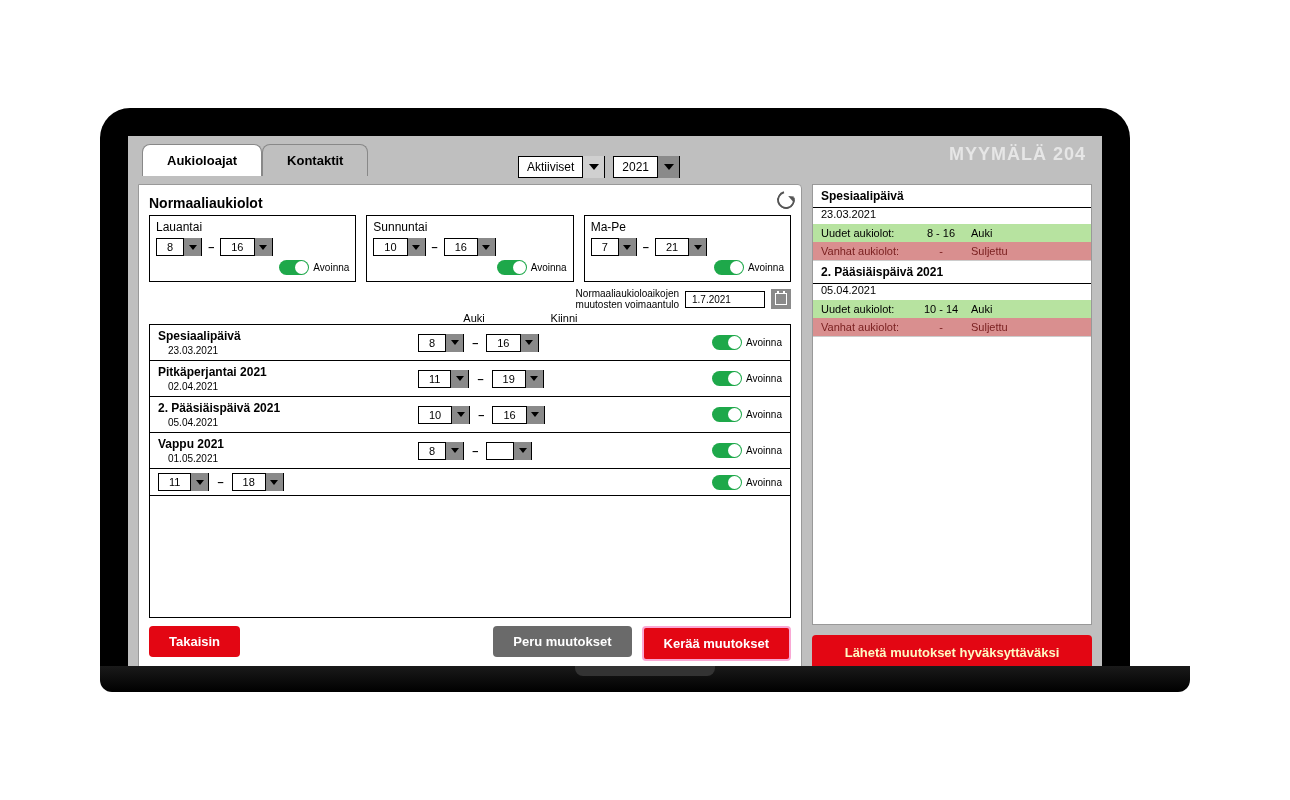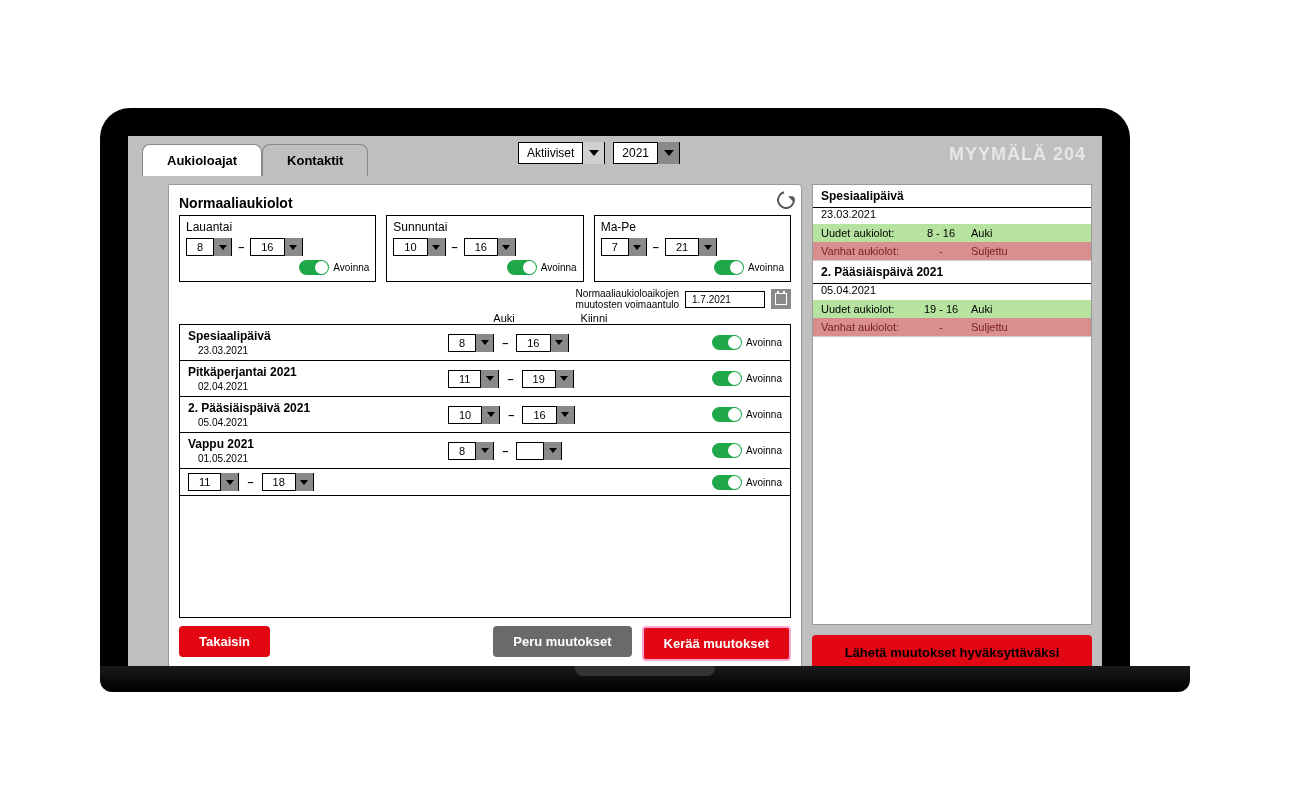--- a/index.html
+++ b/index.html
@@ -49,21 +49,21 @@
     border: 1px solid #888;
     border-bottom: none;
     border-radius: 8px 8px 0 0;
     font-weight: bold;
     font-size: 13px;
     cursor: pointer;
   }
   .tab.active { background: #fff; }
   .top-controls {
     position: absolute;
-    left: 390px; top: 6px;
+    left: 390px; top: 20px;
     display: flex; gap: 8px;
     align-items: center;
   }
   .dropdown {
     display: flex; align-items: center;
     border: 1px solid #000;
     background: #fff;
     height: 22px;
   }
   .dropdown span { padding: 0 8px; font-size: 12px; }
@@ -85,21 +85,21 @@
     color: #e6e6e6; font-weight: bold; font-size: 18px;
     letter-spacing: 1px;
   }
   .content {
     display: flex;
     height: calc(100% - 34px);
     background: #bfbfbf;
     padding: 0 10px 10px 10px;
     gap: 10px;
   }
-  .left { flex: 1; background: #fff; border: 1px solid #999; padding: 8px 10px; display: flex; flex-direction: column; position: relative; border-radius: 0 4px 0 0; margin-left: 30px;}
+  .left { flex: 1; background: #fff; border: 1px solid #999; padding: 8px 10px; display: flex; flex-direction: column; position: relative; border-radius: 0 4px 0 0;}
   .right { width: 280px; display: flex; flex-direction: column; gap: 10px; }
   .section-title { font-weight: bold; font-size: 14px; margin: 2px 0 4px 0; display:flex; align-items:center; gap:6px;}
   .normal-row { display: flex; gap: 10px; }
   .day-box {
     border: 1px solid #000; flex: 1; padding: 4px 6px 6px 6px;
   }
   .day-box .day-name { font-size: 12px; margin-bottom: 4px; }
   .time-row { display: flex; align-items: center; gap: 6px; }
   .time-sel {
     display: flex; border: 1px solid #000; height: 18px; align-items:center;
@@ -152,21 +152,21 @@
   .side-block { border-bottom:1px solid #ccc; }
   .side-block .hdr { padding:4px 8px; font-weight:bold; font-size:12px; border-bottom:1px solid #000;}
   .side-block .date { padding:0 8px 4px 8px; font-size:11px;}
   .side-line { display:flex; padding:3px 8px; font-size:11px;}
   .side-line.green { background:#b7e3a0;}
   .side-line.red { background:#d98f8f; color:#7a2020;}
   .side-line .c1{ width:90px;}
   .side-line .c2{ width:60px; text-align:center;}
   .side-line .c3{ flex:1;}
   .send-btn-wrap { }
-  .btn-send { width:100%; background:#e30613; color:#000000; padding:10px; border:none; border-radius:4px; font-weight:bold; font-size:13px; cursor:pointer;}
+  .btn-send { width:100%; background:#e30613; color:#fef9c3; padding:10px; border:none; border-radius:4px; font-weight:bold; font-size:13px; cursor:pointer;}
   .time-sel.hatched span { background: repeating-linear-gradient(45deg,#ddd,#ddd 3px,#fff 3px,#fff 6px);}
 </style>
 </head>
 <body>
 
 <div>
 <div class="laptop">
   <div class="screen">
 
     <div class="topbar">
@@ -424,21 +424,21 @@
         <div class="c1">Vanhat aukiolot:</div>
                   <div class="c2">-</div>
                   <div class="c3">Suljettu</div>
       </div>
     </div>
     <div class="side-block">
       <div class="hdr">2. Pääsiäispäivä 2021</div>
       <div class="date">05.04.2021</div>
       <div class="side-line green">
         <div class="c1">Uudet aukiolot:</div>
-                  <div class="c2">19 - 16</div>
+                  <div class="c2">10 - 14</div>
                   <div class="c3">Auki</div>
       </div>
       <div class="side-line red">
         <div class="c1">Vanhat aukiolot:</div>
                   <div class="c2">-</div>
                   <div class="c3">Suljettu</div>
       </div>
     </div>
             </div>
         <div class="send-btn-wrap">

